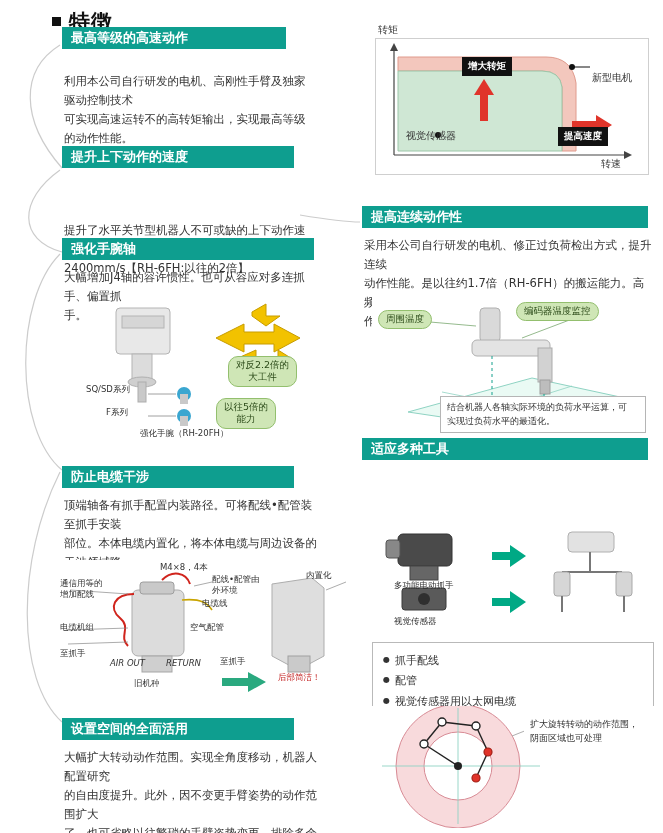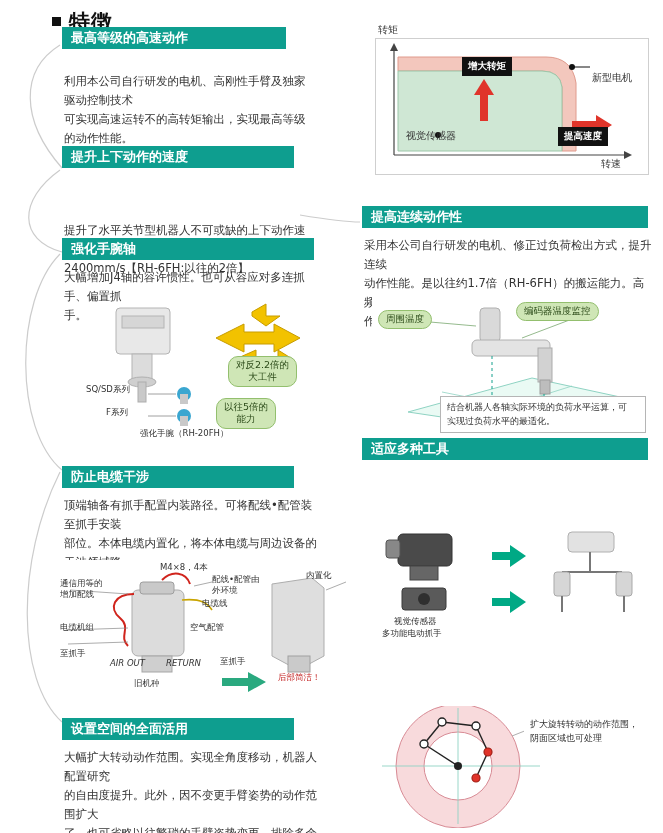--- a/index.html
+++ b/index.html
@@ -280,24 +280,30 @@
       <polygon points="120,86 138,86 138,79 154,90 138,101 138,94 120,94" fill="#00a985"></polygon>
 
       <rect x="196" y="20" width="46" height="20" rx="4" fill="#e2e2e2" stroke="#b0b0b0"></rect>
       <line x1="218" y1="40" x2="218" y2="60" stroke="#777" stroke-width="2"></line>
       <line x1="190" y1="60" x2="250" y2="60" stroke="#777" stroke-width="2"></line>
       <rect x="182" y="60" width="16" height="24" rx="3" fill="#d6d6d6" stroke="#a9a9a9"></rect>
       <rect x="244" y="60" width="16" height="24" rx="3" fill="#d6d6d6" stroke="#a9a9a9"></rect>
       <line x1="190" y1="84" x2="190" y2="100" stroke="#777" stroke-width="2"></line>
       <line x1="252" y1="84" x2="252" y2="100" stroke="#777" stroke-width="2"></line>
     </svg>
-    <div class="smalltxt" style="left:10px;top:68px;margin-top:48px;">多功能电动抓手</div>
+    <div class="smalltxt" style="left:22px;top:68px;">多功能电动抓手</div>
     <div class="smalltxt" style="left:22px;top:104px;">视觉传感器</div>
   </div>
 
+  <div class="bullets" style="left:372px;top:642px;width:282px;height:72px;">
+    <div>抓手配线</div>
+    <div>配管</div>
+    <div>视觉传感器用以太网电缆</div>
+    <div>多功能抓手用电缆</div>
+  </div>
 
   <div class="hbar" style="left:62px;top:718px;width:232px;">
     <span>设置空间的全面活用</span>
   </div>
   <div class="body-text" style="left:64px;top:748px;width:256px;">大幅扩大转动动作范围。实现全角度移动，机器人配置研究
 的自由度提升。此外，因不变更手臂姿势的动作范围扩大
 了，也可省略以往繁琐的手臂姿势变更，排除多余动作，缩
 短生产节拍。</div>
 
   <div class="panel noborder" style="left:372px;top:706px;width:282px;height:122px;">

